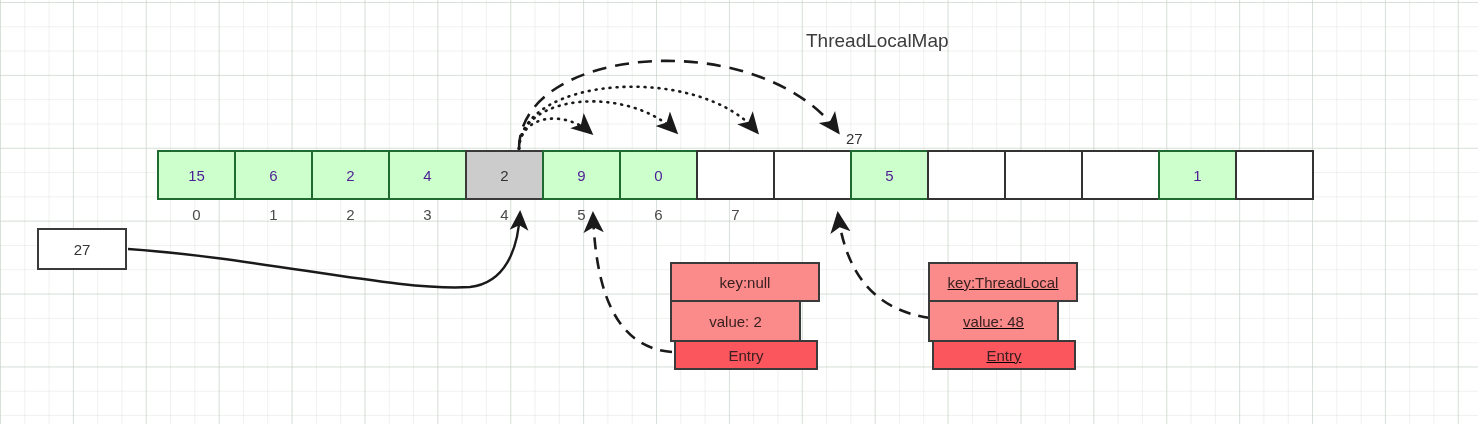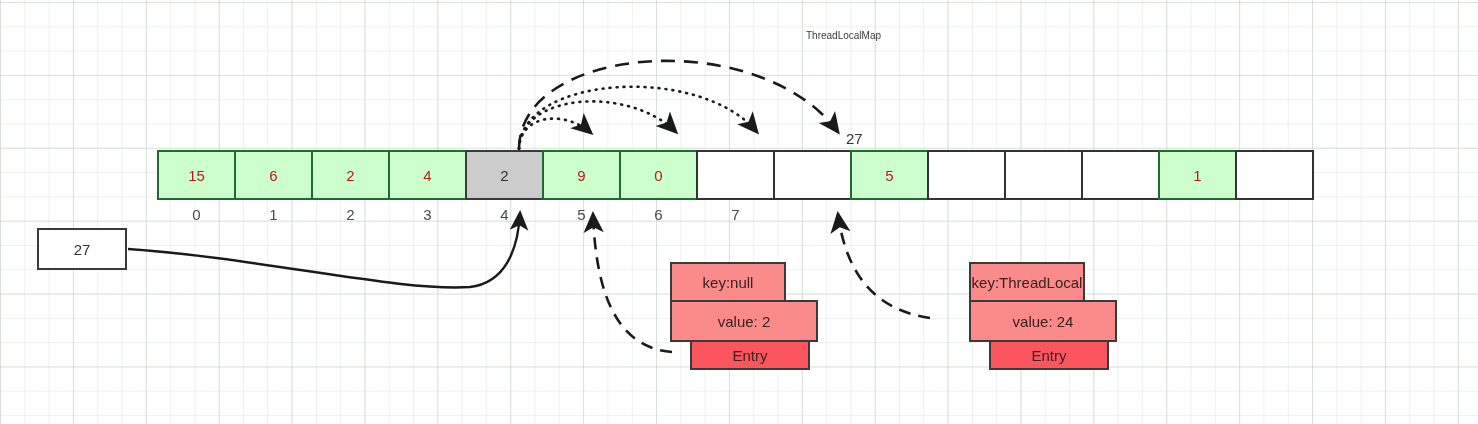--- a/index.html
+++ b/index.html
@@ -42,21 +42,21 @@
     border:2px solid #333333;
     margin-right:-2px;
     display:flex;align-items:center;justify-content:center;
     font-size:15px;
     background:#ffffff;
     color:#333333;
   }
   .cell.green{
     background:#ccffcc;
     border-color:#1f6b2f;
-    color:#b91c1c;
+    color:#4c1d95;
   }
   .cell.gray{
     background:#cccccc;
     border-color:#3a3a3a;
     color:#333333;
   }
   .idx-row{
     position:absolute;
     left:157px;top:206px;
     display:flex;
@@ -65,21 +65,21 @@
     width:79px;margin-right:-2px;
     text-align:center;
     font-size:15px;
     color:#4a4a4a;
   }
 
   
   .title{
     position:absolute;
     left:806px;top:30px;
-    font-size:10px;
+    font-size:19px;
     color:#3c3c3c;
     white-space:nowrap;
   }
   .label-27-top{
     position:absolute;
     left:846px;top:130px;
     font-size:15px;
     color:#333333;
   }
 
@@ -97,29 +97,29 @@
 
   
   .entry-group{position:absolute;}
   .entry-row{
     box-sizing:border-box;
     border:2px solid #3a3a3a;
     background:#fb8a8a;
     display:flex;align-items:center;justify-content:center;
     font-size:15px;color:#3a2020;
   }
-  .entry-row.key{width:116px;height:40px;}
-  .entry-row.value{width:148px;height:42px;margin-top:-2px;}
+  .entry-row.key{width:150px;height:40px;}
+  .entry-row.value{width:131px;height:42px;margin-top:-2px;}
   .entry-row.tag{
-    width:120px;height:30px;margin-top:-2px;margin-left:20px;
+    width:144px;height:30px;margin-top:-2px;margin-left:4px;
     background:#fb555e;
   }
 
   .eg-left{left:670px;top:262px;}
-  .eg-right{left:969px;top:262px;}
+  .eg-right{left:928px;top:262px;text-decoration:underline;}
 </style>
 </head>
 <body>
 
 <div id="canvas">
 
   <div class="title">ThreadLocalMap</div>
 
   <svg id="svg-layer" viewBox="0 0 1478 424">
     <defs>
@@ -180,17 +180,17 @@
     </div>
 
   <div class="entry-group eg-left">
     <div class="entry-row key">key:null</div>
     <div class="entry-row value">value: 2</div>
     <div class="entry-row tag">Entry</div>
   </div>
 
   <div class="entry-group eg-right">
     <div class="entry-row key">key:ThreadLocal</div>
-    <div class="entry-row value">value: 24</div>
+    <div class="entry-row value">value: 48</div>
     <div class="entry-row tag">Entry</div>
   </div>
 
 </div>
 
 </body></html>

